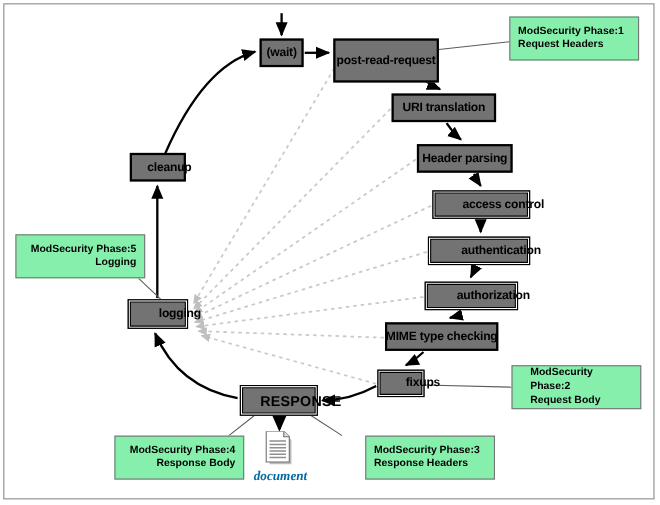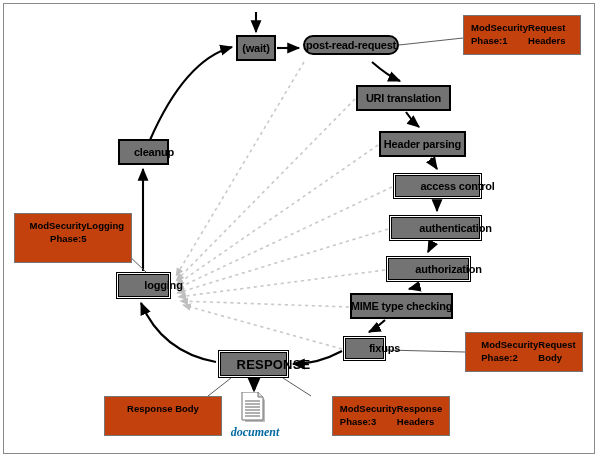--- a/index.html
+++ b/index.html
@@ -59,30 +59,30 @@
   }
   .node.response {
     font-size: 13px;
     letter-spacing: 0.2px;
   }
 
   
   .note {
     position: absolute;
     box-sizing: border-box;
-    background: #c2410c;
+    background: #86efac;
     border: 1px solid #767676;
     color: #000000;
     font-family: "Liberation Sans", sans-serif;
     font-weight: bold;
     font-size: 9.5px;
     line-height: 12.5px;
     padding: 6px 7px;
     display: flex;
-    flex-direction: row;
+    flex-direction: column;
     justify-content: center;
   }
   .note.align-right { text-align: right; }
   .note.align-left  { text-align: left; }
 
   
   #document-icon {
     position: absolute;
     left: 241px;
     top: 392px;
@@ -154,21 +154,21 @@
       <path d="M463,38 L399,45"></path>
       <path d="M465,352 L386,350"></path>
       <path d="M311,396 L283,378"></path>
       <path d="M208,396 L231,378"></path>
       <path d="M126,253 L146,272"></path>
     </g>
   </svg>
 
   <div class="node" style="left:236px;top:35px;width:40px;height:26px;">(wait)</div>
 
-  <div class="node" style="left:303px;top:35px;width:96px;height:20px;border-radius:10px;">post-read-request</div>
+  <div class="node" style="left:303px;top:35px;width:96px;height:40px;">post-read-request</div>
 
   <div class="node" style="left:356px;top:85px;width:95px;height:26px;">URI translation</div>
 
   <div class="node" style="left:379px;top:131px;width:87px;height:26px;text-align:center;">Header parsing</div>
 
   <div class="node inner-rule" style="left:393px;top:173px;width:89px;height:26px;">access control</div>
 
   <div class="node inner-rule" style="left:389px;top:215px;width:93px;height:26px;">authentication</div>
 
   <div class="node inner-rule" style="left:386px;top:256px;width:85px;height:26px;">authorization</div>
@@ -192,24 +192,25 @@
     <span>ModSecurity Phase:2</span>
     <span>Request Body</span>
   </div>
 
   <div class="note align-left" style="left:296px;top:396px;width:118px;height:40px;margin-left:36px;">
     <span>ModSecurity Phase:3</span>
     <span>Response Headers</span>
   </div>
 
   <div class="note align-right" style="left:104px;top:396px;width:118px;height:40px;">
+    <span>ModSecurity Phase:4</span>
     <span>Response Body</span>
   </div>
 
-  <div class="note align-right" style="left:14px;top:213px;width:118px;height:50px;">
+  <div class="note align-right" style="left:14px;top:213px;width:118px;height:40px;">
     <span>ModSecurity Phase:5</span>
     <span>Logging</span>
   </div>
 
   <svg id="document-icon" viewBox="0 0 26 31" xmlns="http://www.w3.org/2000/svg">
 
     <path d="M4,3 L19,3 L24,8 L24,30 L4,30 z" fill="#bdbdbd"></path>
 
     <path d="M1,0 L17,0 L22,5 L22,28 L1,28 z" fill="#ffffff" stroke="#6e6e6e" stroke-width="1"></path>
     <path d="M17,0 L17,5 L22,5" fill="#e2e2e2" stroke="#6e6e6e" stroke-width="1"></path>

